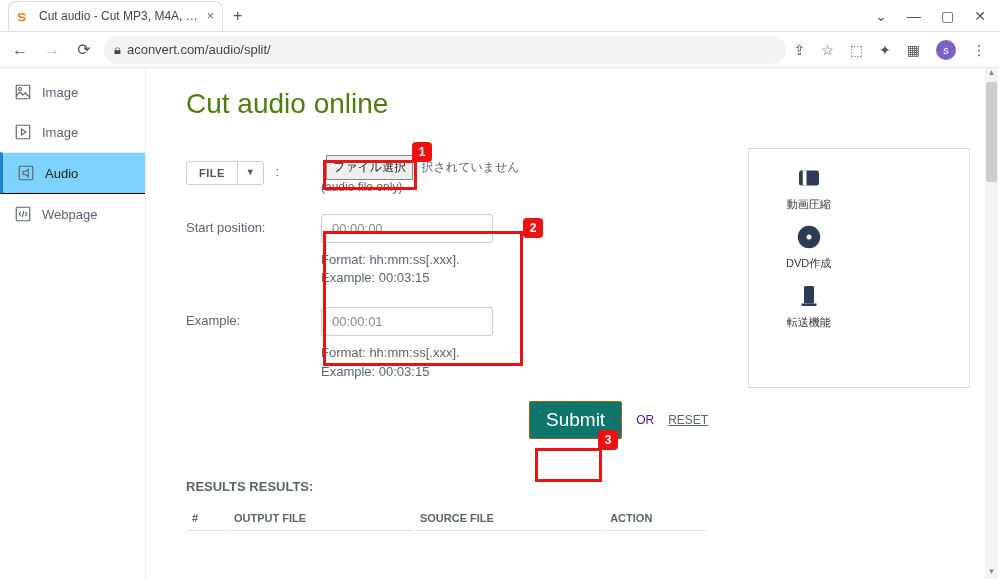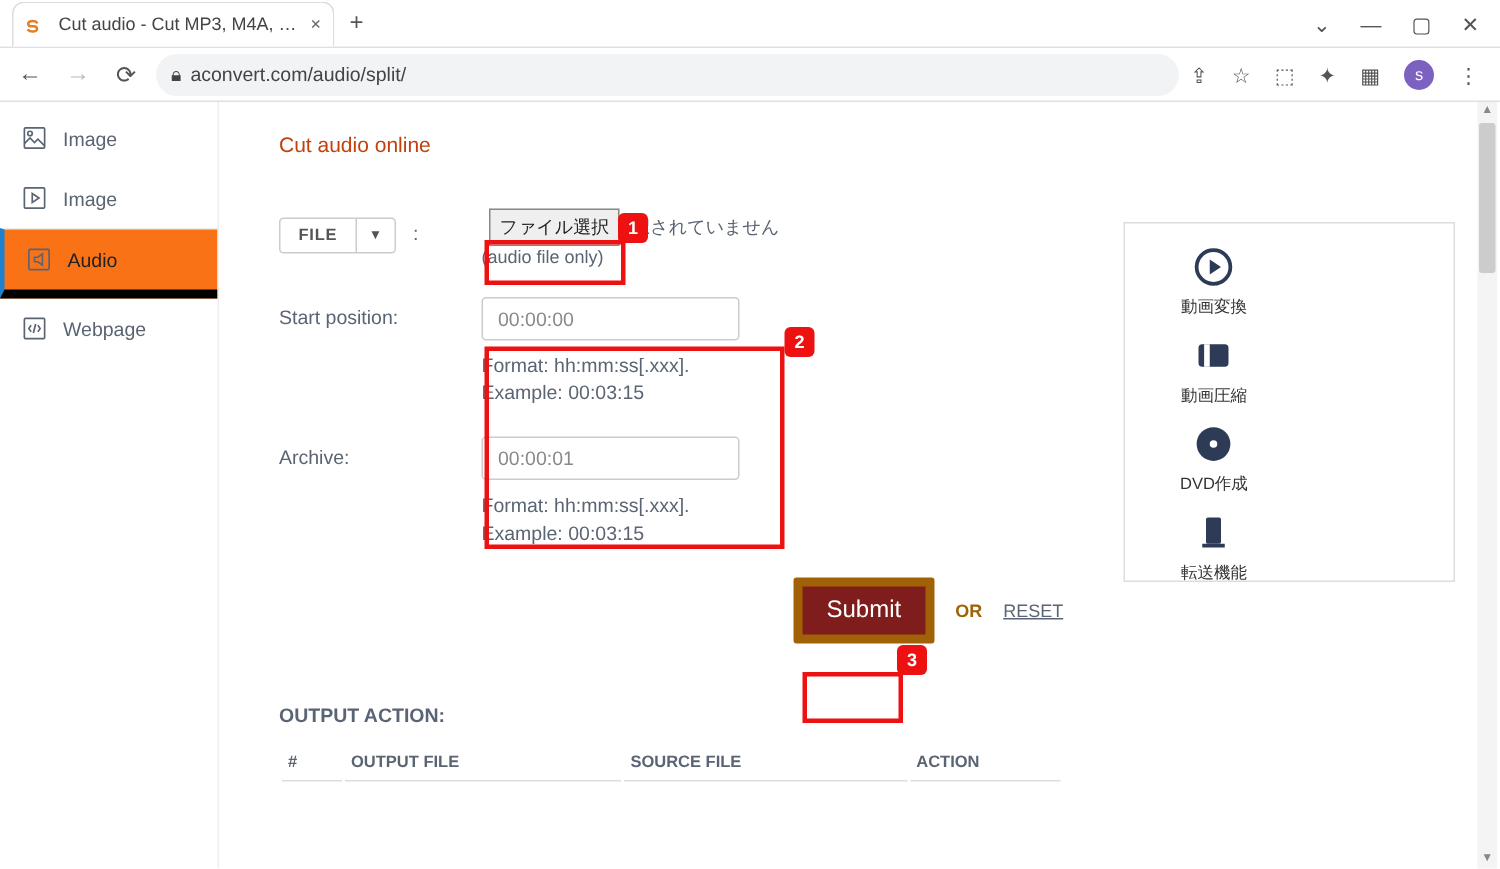--- a/index.html
+++ b/index.html
@@ -16,42 +16,42 @@
 .addrbar { height: 36px; display: flex; align-items: center; padding: 0 8px; gap: 8px; border-bottom: 1px solid #e0e0e0; }
 .navbtn { width: 24px; text-align: center; color: #555; font-size: 16px; }
 .urlbox { flex: 1; display: flex; align-items: center; height: 28px; background: #f1f3f4; border-radius: 14px; padding: 0 10px; }
 .urlbox span { font-size: 13px; color: #444; }
 .addr-icons { display: flex; gap: 16px; padding-right: 6px; color: #555; font-size: 14px; align-items: center; }
 .profile-badge { width: 20px; height: 20px; border-radius: 50%; background: #7b62c1; color: #fff; display: flex; align-items: center; justify-content: center; font-size: 11px; }
 
 .main { display: flex; height: calc(579px - 68px); }
 .sidebar { width: 145px; background: #fff; padding-top: 4px; }
 .side-item { display: flex; align-items: center; gap: 10px; padding: 11px 14px; color: #5a6473; font-size: 13px; }
-.side-item.active { color: #222; border-left: 3px solid #1e80ce; border-top: 1px solid #eee; border-bottom: 6px solid #000000; background: #f97316; }
+.side-item.active { color: #222; border-left: 3px solid #1e80ce; border-top: 1px solid #eee; border-bottom: 1px solid #000000; background: #7dd3fc; }
 .side-item.active:first-child { border-top: none; }
 .side-icon { width: 18px; height: 18px; stroke: #5a6473; fill: none; stroke-width: 1.5; }
 
 .content { flex: 1; padding: 20px 30px 10px 40px; border-left: 1px solid #eee; display: flex; gap: 40px; overflow: hidden; }
 .form-area { flex: 1; }
-.page-title { font-size: 14px; color: #c2410c; font-weight: normal; margin-bottom: 35px; }
+.page-title { font-size: 28px; color: #4d7c0f; font-weight: normal; margin-bottom: 35px; }
 .form-row { display: flex; margin-bottom: 20px; }
 .form-label { width: 135px; font-size: 13px; color: #5a6473; padding-top: 6px; }
 .form-control { flex: 1; }
 .file-btn-split { display: inline-flex; border: 1px solid #ccc; border-radius: 3px; overflow: hidden; vertical-align: middle; }
 .file-btn-split .main-b { padding: 5px 12px; font-size: 11px; font-weight: bold; color: #555; letter-spacing: 0.5px; }
 .file-btn-split .drop-b { padding: 5px 8px; border-left: 1px solid #ccc; color: #555; font-size: 9px; }
 .colon { margin-left: 8px; color: #5a6473; font-size: 13px; }
 .choose-file { display: inline-block; margin-left: 5px; border: 1px solid #888; background: #efefef; padding: 3px 6px; font-size: 12px; color: #222; }
 .file-status { display: inline-block; font-size: 12px; color: #5a6473; margin-left: 4px; }
 .hint { font-size: 12px; color: #5a6473; margin-top: 0; }
 .text-input { width: 172px; padding: 6px 10px; border: 1px solid #ccc; border-radius: 3px; font-size: 13px; color: #888; }
 .format-hint { font-size: 13px; color: #5a6473; margin-top: 8px; width: 190px; line-height: 1.4; }
 .actions { margin-left: 343px; margin-top: 6px; display: flex; align-items: center; gap: 14px; }
-.submit-btn { background: #7f1d1d; color: #fff; border: 6px solid #a16207; padding: 7px 16px; font-size: 16px; border-radius: 2px; }
-.or-text { font-size: 12px; color: #a16207; font-weight: bold; }
+.submit-btn { background: #0f766e; color: #fff; border: 1px solid #a16207; padding: 7px 16px; font-size: 19px; border-radius: 2px; }
+.or-text { font-size: 12px; color: #4c1d95; }
 .reset-link { font-size: 12px; color: #5a6473; text-decoration: underline; }
 .output-heading { margin-top: 40px; font-size: 13px; font-weight: bold; color: #5a6473; }
 .output-table { margin-top: 10px; width: 100%; }
 .output-table th { text-align: left; font-size: 11px; font-weight: bold; color: #5a6473; padding: 6px 4px; border-bottom: 1px solid #ddd; }
 
 .ad-panel { width: 225px; border: 1px solid #ddd; margin-top: 60px; height: 240px; overflow: hidden; }
 .ad-grid { display: flex; flex-wrap: wrap; padding: 14px 12px 8px; gap: 10px; }
 .ad-item { width: 95px; text-align: center; }
 .ad-icon { width: 30px; height: 30px; margin: 0 auto 4px; }
 .ad-icon svg { width: 30px; height: 30px; fill: #2d3b56; }
@@ -159,57 +159,50 @@
 
       <div class="form-row">
         <div class="form-label">Start position:</div>
         <div class="form-control">
           <input class="text-input" value="00:00:00" style="">
           <div class="format-hint">Format: hh:mm:ss[.xxx]. Example: 00:03:15</div>
         </div>
       </div>
 
       <div class="form-row">
-        <div class="form-label">Archive:</div>
+        <div class="form-label">Example:</div>
         <div class="form-control">
           <input class="text-input" value="00:00:01" style="">
           <div class="format-hint">Format: hh:mm:ss[.xxx]. Example: 00:03:15</div>
         </div>
       </div>
 
       <div class="actions">
         <button class="submit-btn">Submit</button>
         <span class="or-text">OR</span>
         <a class="reset-link">RESET</a>
       </div>
 
-      <div class="output-heading">OUTPUT ACTION:</div>
+      <div class="output-heading">RESULTS RESULTS:</div>
       <table class="output-table">
         <tbody>
             <tr>
           <th style="width:40px">#</th>
           <th>OUTPUT FILE</th>
           <th>SOURCE FILE</th>
           <th style="width:100px">ACTION</th>
         </tr>
       </tbody>
         </table>
     </div>
 
     <div class="ad-panel">
       <div class="ad-grid">
         <div class="ad-item">
           <div class="ad-icon"><svg viewBox="0 0 24 24">
-                <circle cx="12" cy="12" r="9" fill="none" stroke="#2d3b56" stroke-width="2"></circle>
-                <polygon points="10,8 16,12 10,16"></polygon>
-              </svg></div>
-          <div class="ad-label">動画変換</div>
-        </div>
-        <div class="ad-item">
-          <div class="ad-icon"><svg viewBox="0 0 24 24">
                 <rect x="4" y="6" width="16" height="12" rx="2"></rect>
                 <rect x="7" y="6" width="3" height="12" fill="#fff"></rect>
               </svg></div>
           <div class="ad-label">動画圧縮</div>
         </div>
         <div class="ad-item">
           <div class="ad-icon"><svg viewBox="0 0 24 24">
                 <circle cx="12" cy="12" r="9"></circle>
                 <circle cx="12" cy="12" r="2" fill="#fff"></circle>
               </svg></div>

